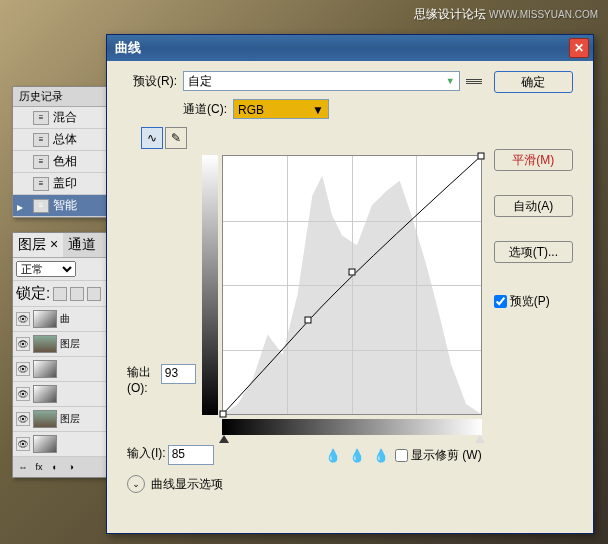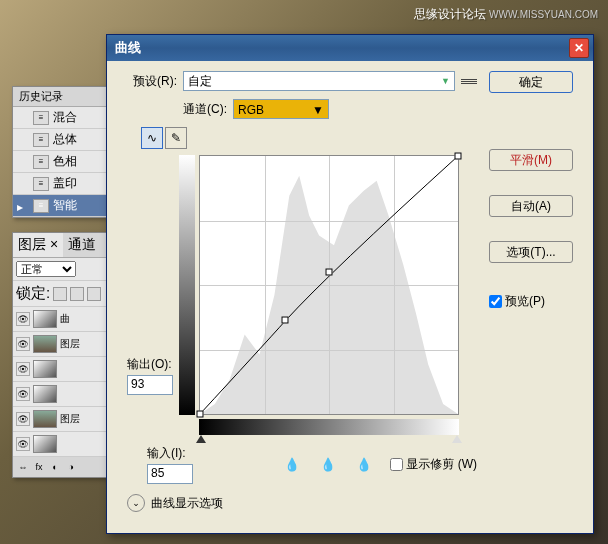--- a/index.html
+++ b/index.html
@@ -64,24 +64,24 @@
 .v-grad{width:16px;height:260px;background:linear-gradient(180deg,#fff,#000)}
 .curve-box{width:260px;height:260px;background:#fff;border:1px solid #888;position:relative}
 .curve-grid{position:absolute;inset:0}
 .curve-grid .gl{position:absolute;background:#ccc}
 .histogram{position:absolute;inset:0}
 .curve-line{position:absolute;inset:0}
 .curve-pt{position:absolute;width:7px;height:7px;border:1px solid #000;background:#fff;transform:translate(-50%,-50%)}
 
 .h-grad{width:260px;height:16px;background:linear-gradient(90deg,#000,#fff);margin-left:20px;margin-top:4px;position:relative}
 .h-handle{position:absolute;bottom:-8px;width:0;height:0;border-left:5px solid transparent;border-right:5px solid transparent;border-bottom:8px solid #333}
-.io-block{display:flex;flex-direction:column;gap:2px}
+.io-block{display:flex;flex-direction:row;gap:2px}
 .io-input{width:46px;height:20px;border:1px solid #7f9db9;background:#fff;padding:1px 3px}
 
-.bot-row{display:flex;align-items:center;gap:16px;margin-top:10px;margin-left:20px}
+.bot-row{display:flex;align-items:center;gap:4px;margin-top:10px;}
 .dropper{width:20px;height:18px;display:flex;align-items:center;justify-content:center;font-size:13px}
 .chk{display:flex;align-items:center;gap:3px}
 .chk input{width:13px;height:13px}
 
 .expand-row{display:flex;align-items:center;gap:6px;margin-top:10px}
 .exp-btn{width:18px;height:18px;border:1px solid #888;background:#ece9d8;border-radius:9px;display:flex;align-items:center;justify-content:center;font-size:9px}
 
 .btn{height:22px;border:1px solid #888;background:#ece9d8;border-radius:3px;display:flex;align-items:center;justify-content:center;cursor:pointer}
 .btn.primary{border:1px solid #316ac5}
 .btn.disabled{color:#b91c1c}

